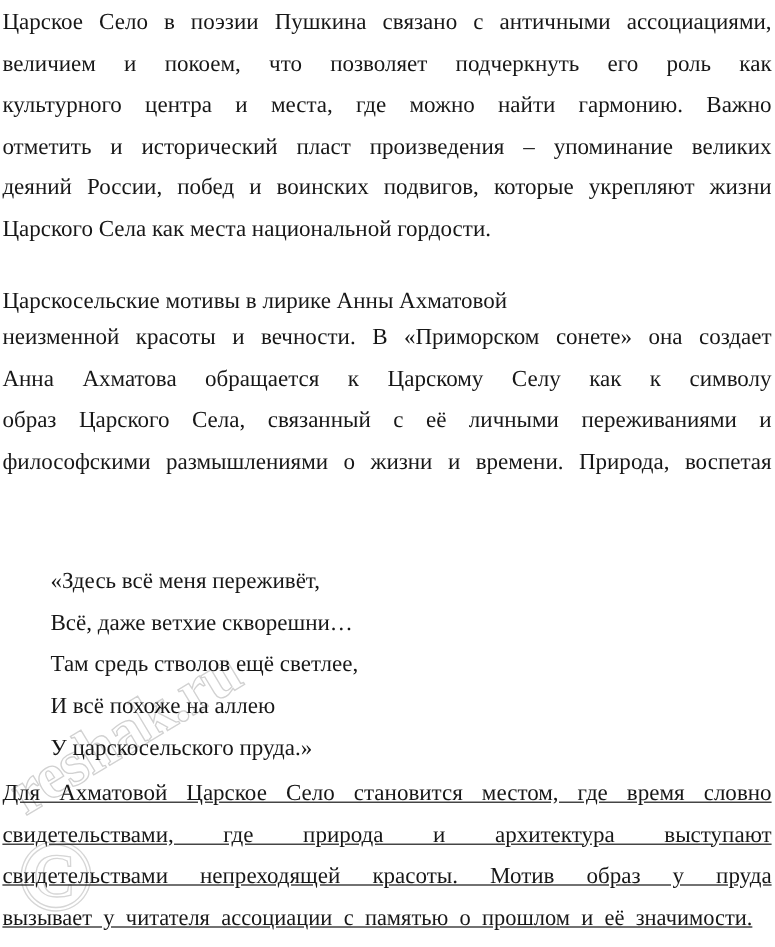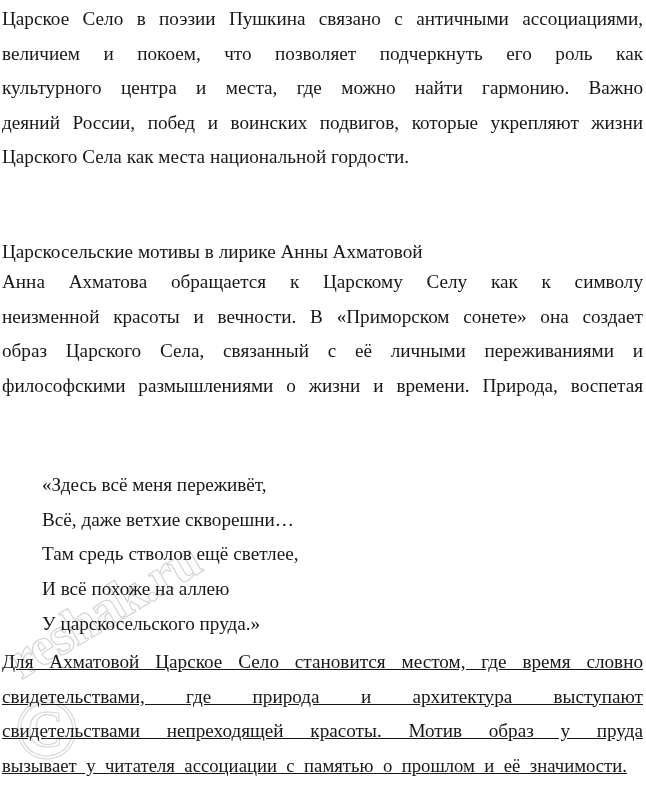--- a/index.html
+++ b/index.html
@@ -118,29 +118,30 @@
   <div class="wm-text">reshak.ru</div>
   <div class="wm-copy">©</div>
 </div>
 
 <div id="page">
 
   <div id="p1" class="para">
     <span class="line">Царское Село в поэзии Пушкина связано с античными ассоциациями,</span>
     <span class="line">величием и покоем, что позволяет подчеркнуть его роль как</span>
     <span class="line">культурного центра и места, где можно найти гармонию. Важно</span>
+    <span class="line">отметить и исторический пласт произведения – упоминание великих</span>
     <span class="line">деяний России, побед и воинских подвигов, которые укрепляют жизни</span>
     <span class="line free">Царского Села как места национальной гордости.</span>
   </div>
 
   <h2 id="heading">Царскосельские мотивы в лирике Анны Ахматовой</h2>
 
   <div id="p2" class="para">
+    <span class="line">неизменной красоты и вечности. В «Приморском сонете» она создает</span>
     <span class="line">Анна Ахматова обращается к Царскому Селу как к символу</span>
-    <span class="line">неизменной красоты и вечности. В «Приморском сонете» она создает</span>
     <span class="line">образ Царского Села, связанный с её личными переживаниями и</span>
     <span class="line">философскими размышлениями о жизни и времени. Природа, воспетая</span>
   </div>
 
   <blockquote id="poem">
     <span class="pline">«Здесь всё меня переживёт,</span>
     <span class="pline">Всё, даже ветхие скворешни…</span>
     <span class="pline">Там средь стволов ещё светлее,</span>
     <span class="pline">И всё похоже на аллею</span>
     <span class="pline">У царскосельского пруда.»</span>

